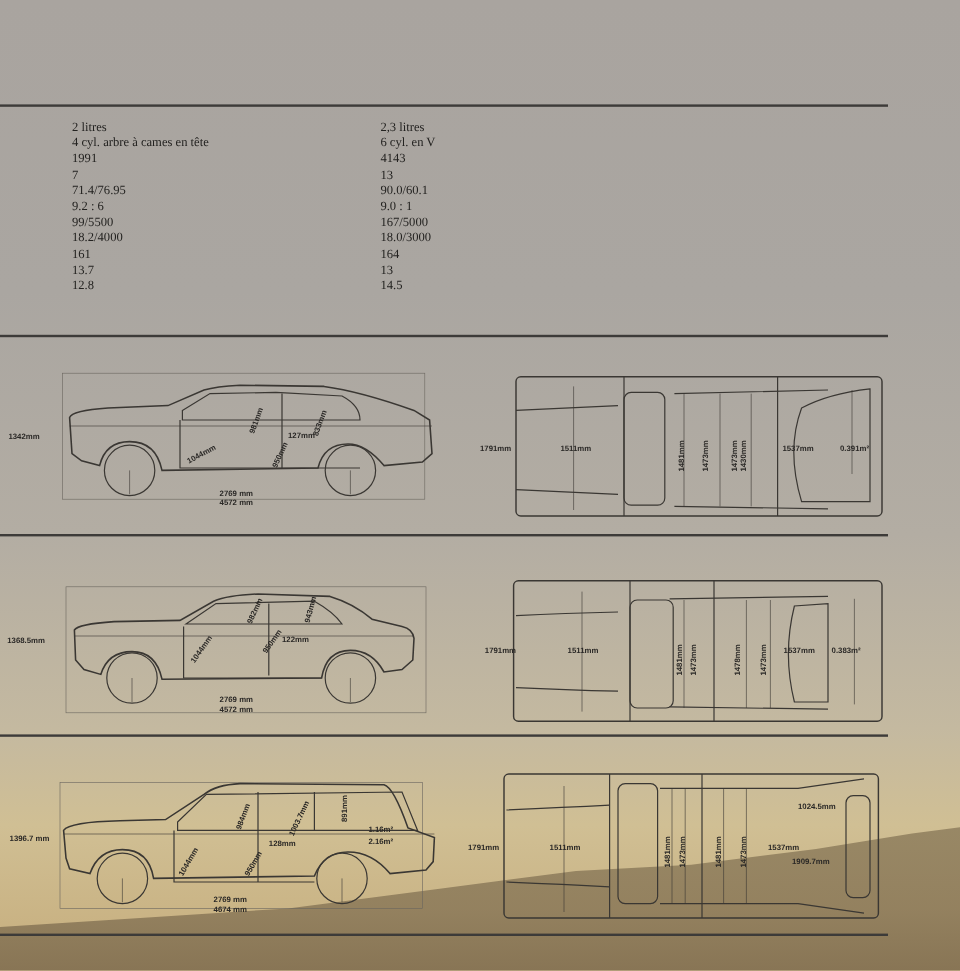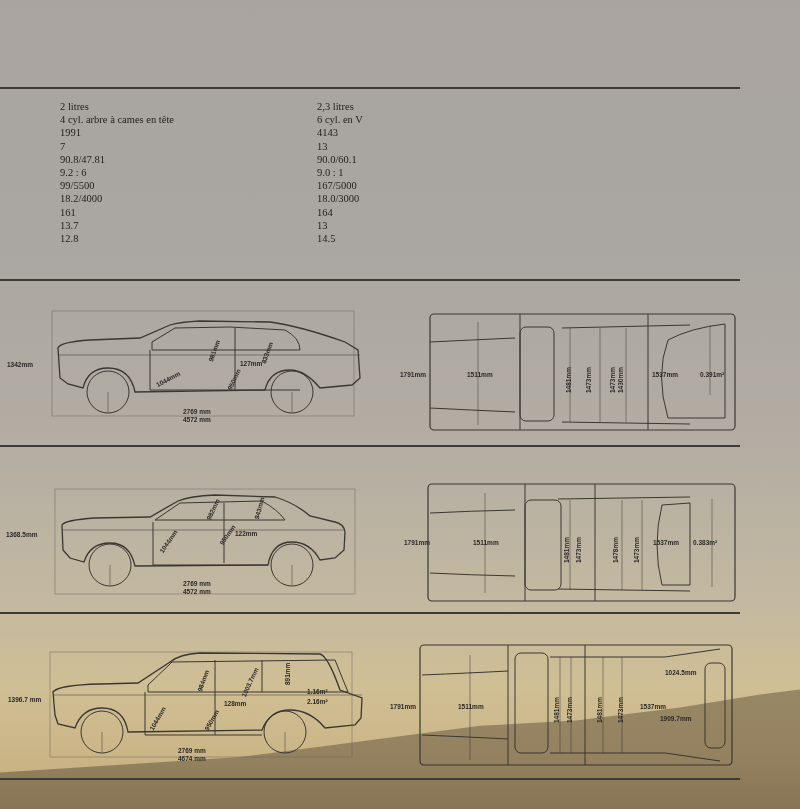--- a/index.html
+++ b/index.html
@@ -31,21 +31,21 @@
 <div class="rule" style="top:279px;"></div>
 <div class="rule" style="top:445px;"></div>
 <div class="rule" style="top:612px;"></div>
 <div class="rule" style="top:778px;"></div>
 
 <div class="specs" style="left:60px;">
   <div>2 litres</div>
   <div>4 cyl. arbre à cames en tête</div>
   <div>1991</div>
   <div>7</div>
-  <div>90.8/47.81</div>
+  <div>71.4/76.95</div>
   <div>9.2 : 6</div>
   <div>99/5500</div>
   <div>18.2/4000</div>
   <div>161</div>
   <div>13.7</div>
   <div>12.8</div>
 </div>
 <div class="specs" style="left:317px;">
   <div>2,3 litres</div>
   <div>6 cyl. en V</div>

